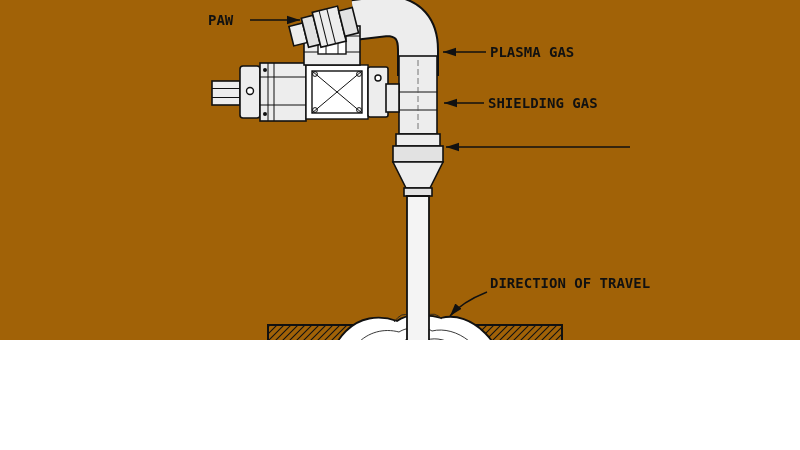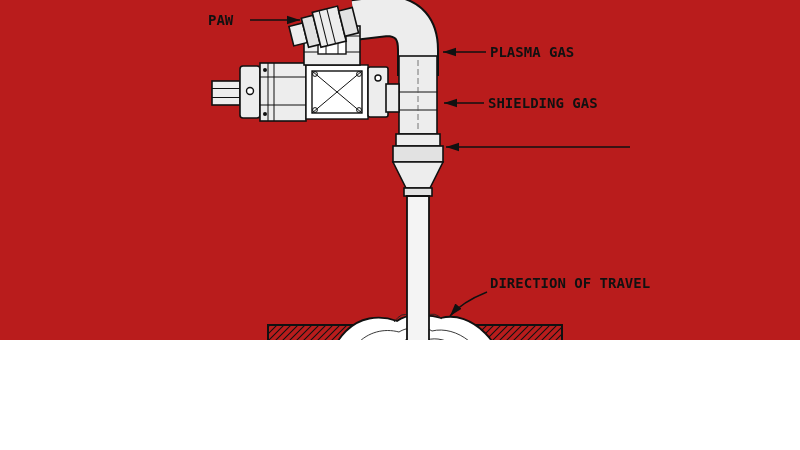--- a/index.html
+++ b/index.html
@@ -1,17 +1,17 @@
 <!DOCTYPE html>
 <html><head>
 <meta charset="utf-8">
 <style>
   html,body{margin:0;padding:0;background:#fff;}
   .stage{
-    position:relative;width:800px;height:340px;background:#b91c1c;overflow:hidden;
+    position:relative;width:800px;height:340px;background:#a16207;overflow:hidden;
     font-family:"DejaVu Sans Mono",monospace;
   }
   .stage svg{position:absolute;left:0;top:0;}
   .lbl{font-family:"DejaVu Sans Mono",monospace;font-weight:bold;font-size:14px;fill:#111;}
   .ln{stroke:#111;stroke-width:1.4;fill:none;}
   .metal{fill:#ededed;stroke:#111;stroke-width:1.6;}
   .metal2{fill:#e2e2e2;stroke:#111;stroke-width:1.6;}
   .white{fill:#ffffff;stroke:#111;stroke-width:1.4;}
   .thin{stroke:#111;stroke-width:1;fill:none;}
   .contour{stroke:#222;stroke-width:0.9;fill:none;}

